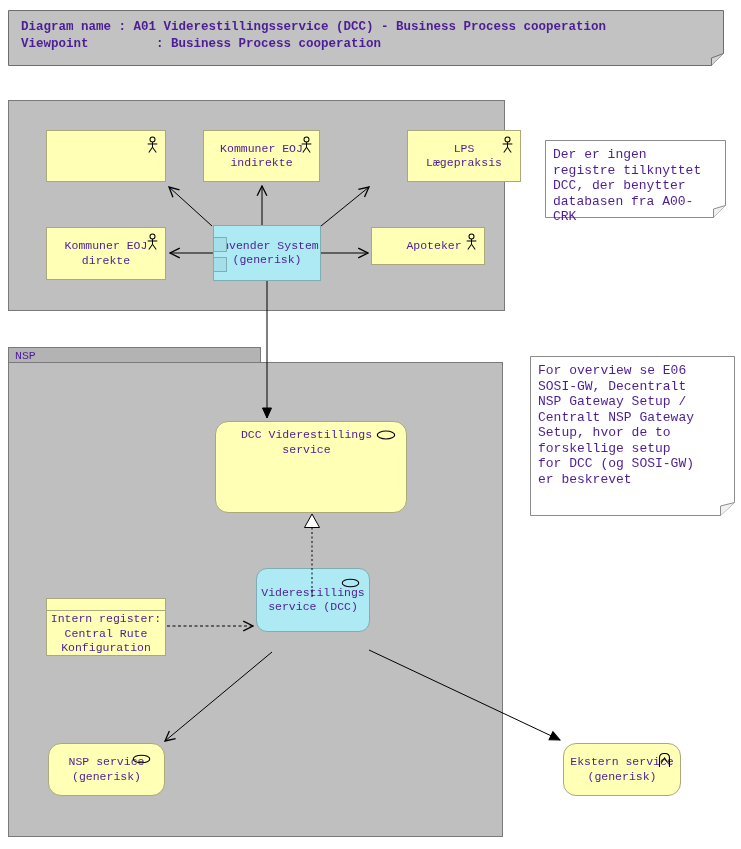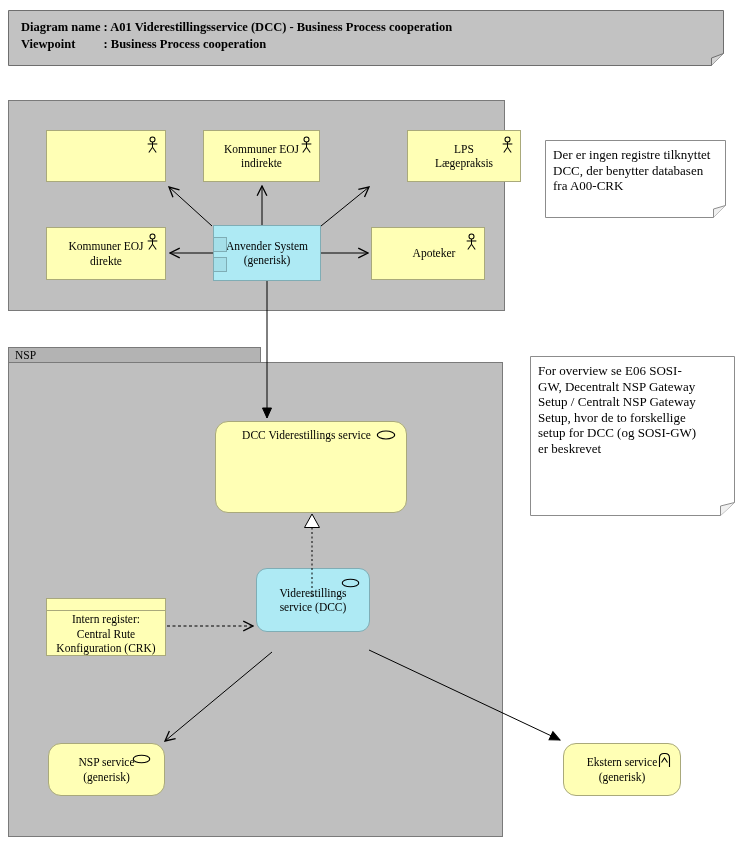--- a/index.html
+++ b/index.html
@@ -1,18 +1,18 @@
 <!DOCTYPE html>
 <html><head>
 <meta charset="utf-8">
 <style>
   html,body{margin:0;padding:0;background:#ffffff;}
   .canvas{
     position:relative;width:741px;height:849px;background:#ffffff;
-    font-family:Liberation Serif, serif;color:#000000;overflow:hidden;
+    font-family:Liberation Mono, monospace;color:#4c1d95;overflow:hidden;
   }
   .abs{position:absolute;box-sizing:border-box;}
 
   
   .note-shape svg{position:absolute;left:0;top:0;}
   .note-text{
     position:absolute;left:0;top:0;width:100%;height:100%;
     box-sizing:border-box;white-space:pre-wrap;
   }
   .title-text{
@@ -154,21 +154,21 @@
             <line x1="1.8" y1="8.4" x2="12.2" y2="8.4"></line>
             <line x1="7" y1="12" x2="3" y2="17.6"></line>
             <line x1="7" y1="12" x2="11" y2="17.6"></line>
           </g>
         </svg>
     </span>
     <span class="lbl">Kommuner EOJ
 direkte</span>
   </div>
 
-  <div class="abs node yellow" style="left:371px;top:227px;width:114px;height:53px;padding-left:12px;">
+  <div class="abs node yellow" style="left:371px;top:227px;width:114px;height:38px;padding-left:12px;">
     <span class="corner-icon">
       <svg width="13" height="18" viewBox="0 0 14 19">
           <g fill="none" stroke="#000" stroke-width="1.1">
             <circle cx="7" cy="3.6" r="2.7"></circle>
             <line x1="7" y1="6.3" x2="7" y2="12"></line>
             <line x1="1.8" y1="8.4" x2="12.2" y2="8.4"></line>
             <line x1="7" y1="12" x2="3" y2="17.6"></line>
             <line x1="7" y1="12" x2="11" y2="17.6"></line>
           </g>
         </svg>

